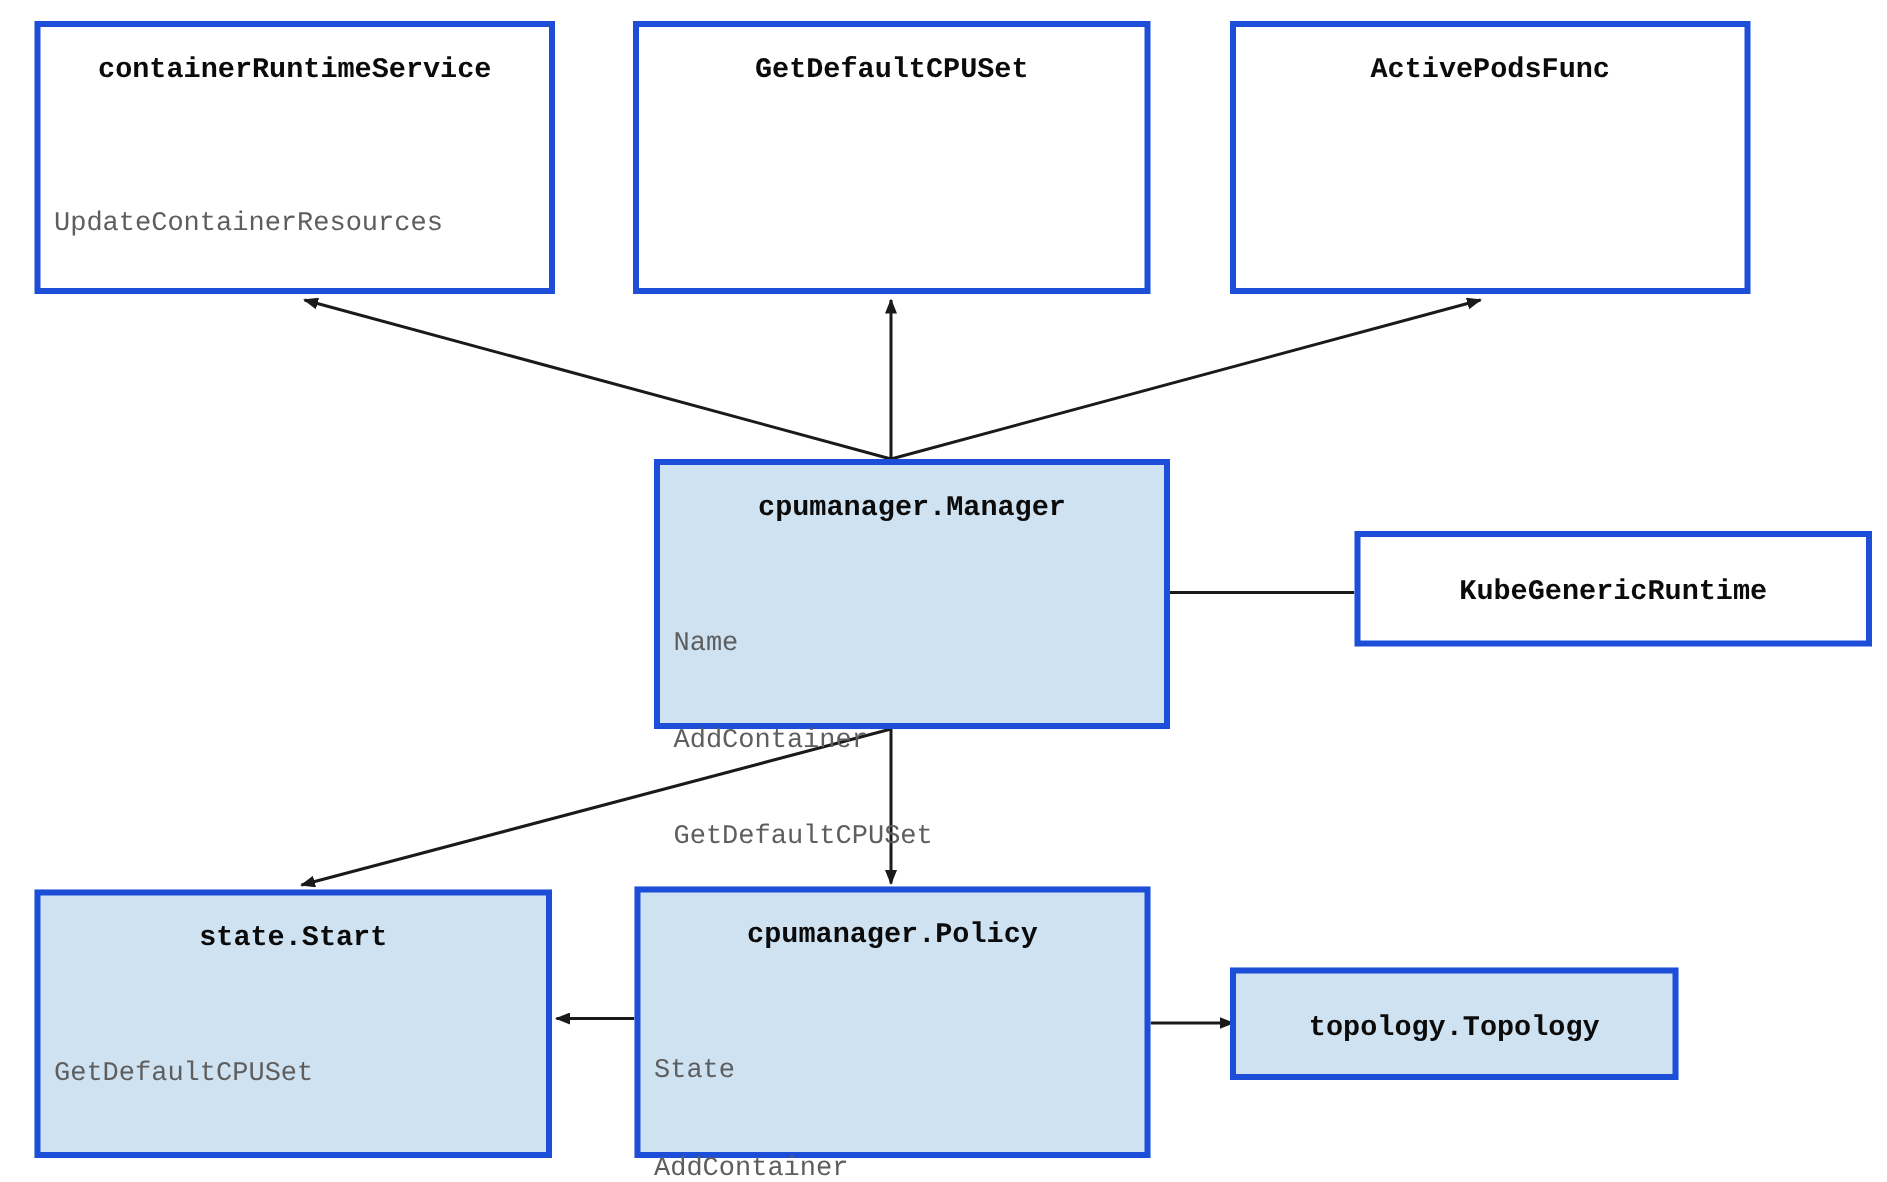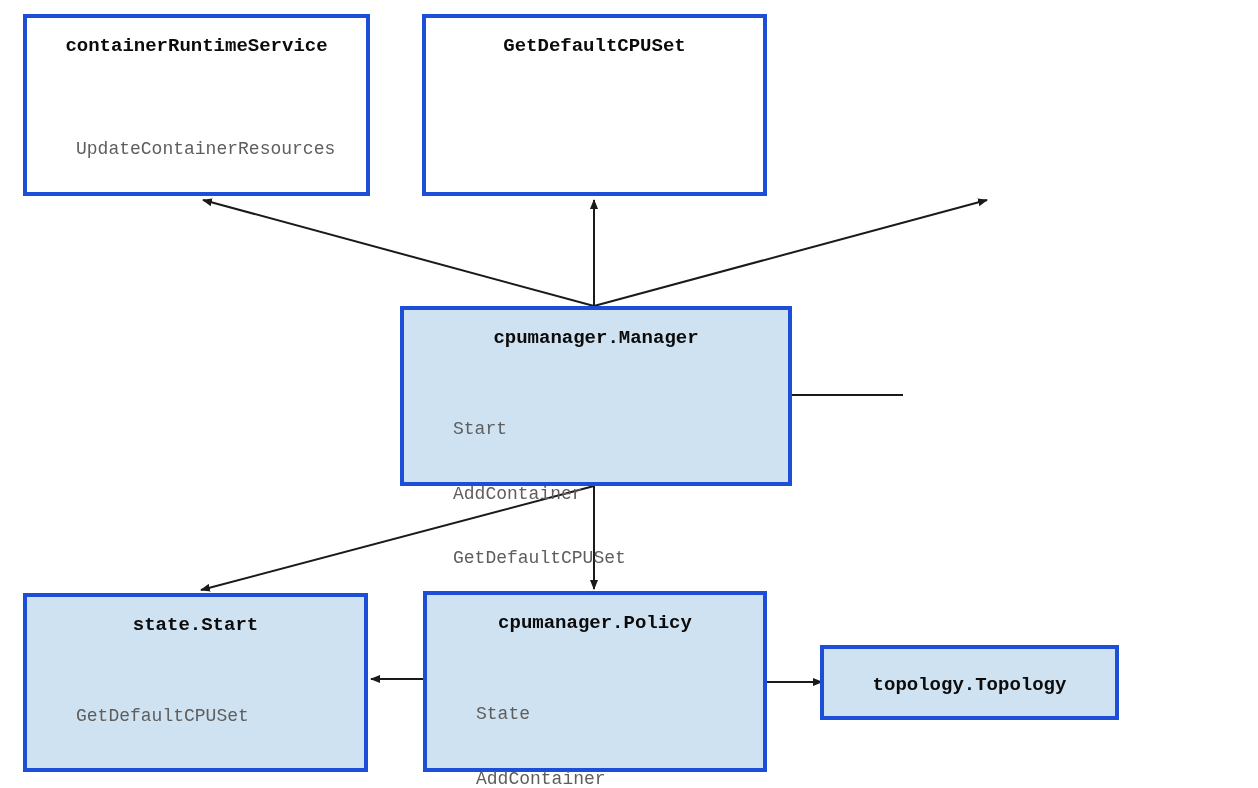--- a/index.html
+++ b/index.html
@@ -56,21 +56,20 @@
     position: absolute;
     left: 9px;
     right: 6px;
     font-family: "Liberation Mono", "DejaVu Sans Mono", monospace;
     font-weight: normal;
     font-size: 18px;
     line-height: 21.5px;
     color: #5e5e5e;
     text-align: left;
     white-space: pre;
-    margin-left: 40px;
   }
   .member-line { display: block; }
 </style>
 </head>
 <body>
 
 <div id="diagram-canvas">
 
   <svg id="edge-layer" viewBox="0 0 1258 788" width="1258" height="788" xmlns="http://www.w3.org/2000/svg">
     <defs>
@@ -100,31 +99,37 @@
     <div class="node-title pos-std">containerRuntimeService</div>
     <div class="node-members" style="top:78px;">
       <span class="member-line">UpdateContainerResources</span>
     </div>
   </div>
 
   <div class="node" style="left:422px; top:14px; width:345px; height:182px;">
     <div class="node-title pos-std">GetDefaultCPUSet</div>
   </div>
 
+  <div class="node" style="left:820px; top:14px; width:347px; height:182px;">
+    <div class="node-title pos-std">ActivePodsFunc</div>
+  </div>
 
-  <div class="node filled" style="left:400px; top:306px; width:392px; height:180px;">
+  <div class="node filled" style="left:436px; top:306px; width:344px; height:180px;">
     <div class="node-title pos-std">cpumanager.Manager</div>
     <div class="node-members" style="top:66px;">
-      <span class="member-line">Start</span>
+      <span class="member-line">Name</span>
       <span class="member-line">AddContainer</span>
       <span class="member-line">GetDefaultCPUSet</span>
       <span class="member-line">State</span>
     </div>
   </div>
 
+  <div class="node" style="left:903px; top:354px; width:345px; height:77px;">
+    <div class="node-title pos-mid">KubeGenericRuntime</div>
+  </div>
 
   <div class="node filled" style="left:23px; top:593px; width:345px; height:179px;">
     <div class="node-title pos-std">state.Start</div>
     <div class="node-members" style="top:66px;">
       <span class="member-line">GetDefaultCPUSet</span>
       
       
     </div>
   </div>
 

